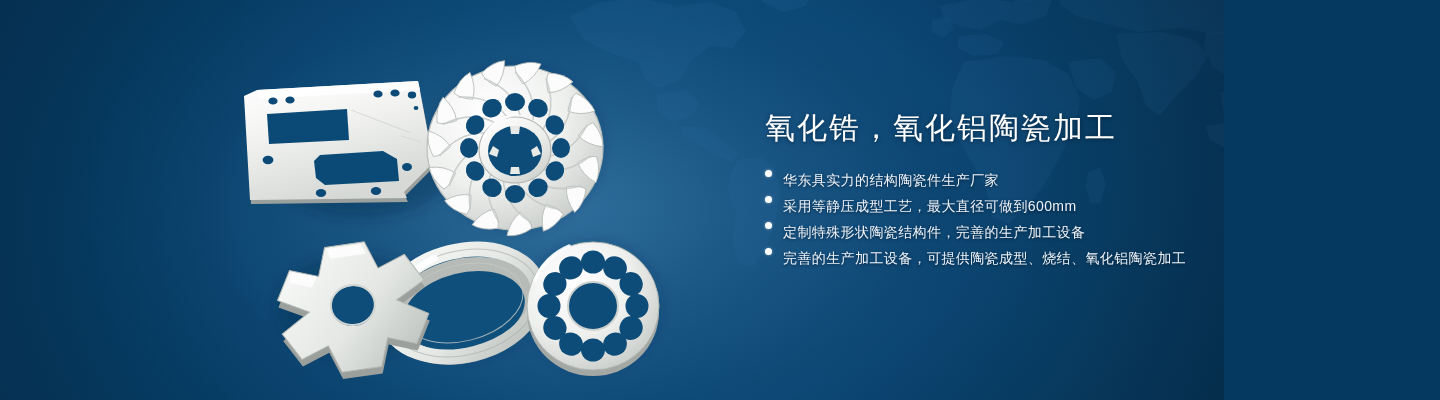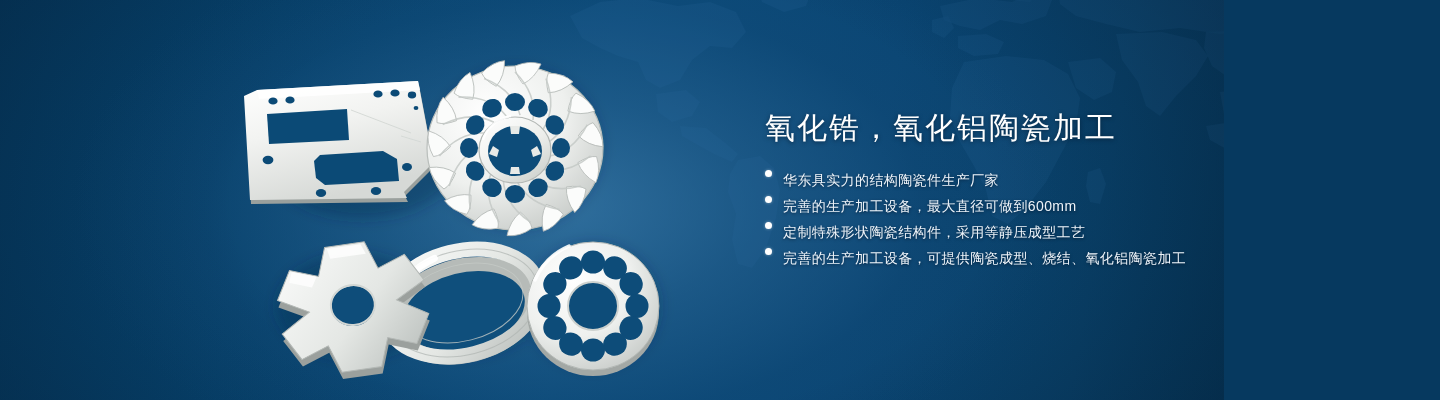--- a/index.html
+++ b/index.html
@@ -325,25 +325,25 @@
 
   <div class="textcol">
     <div class="headline">氧化锆，氧化铝陶瓷加工</div>
     <ul class="bullets">
       <li class="bullet">
         <span class="dot"></span>
         <span class="btext">华东具实力的结构陶瓷件生产厂家</span>
       </li>
       <li class="bullet">
         <span class="dot"></span>
-        <span class="btext">完善的生产加工设备，最大直径可做到600mm</span>
+        <span class="btext">采用等静压成型工艺，最大直径可做到600mm</span>
       </li>
       <li class="bullet">
         <span class="dot"></span>
-        <span class="btext">定制特殊形状陶瓷结构件，采用等静压成型工艺</span>
+        <span class="btext">定制特殊形状陶瓷结构件，完善的生产加工设备</span>
       </li>
       <li class="bullet">
         <span class="dot"></span>
         <span class="btext">完善的生产加工设备，可提供陶瓷成型、烧结、氧化铝陶瓷加工</span>
       </li>
     </ul>
   </div>
 
 </div>
 

